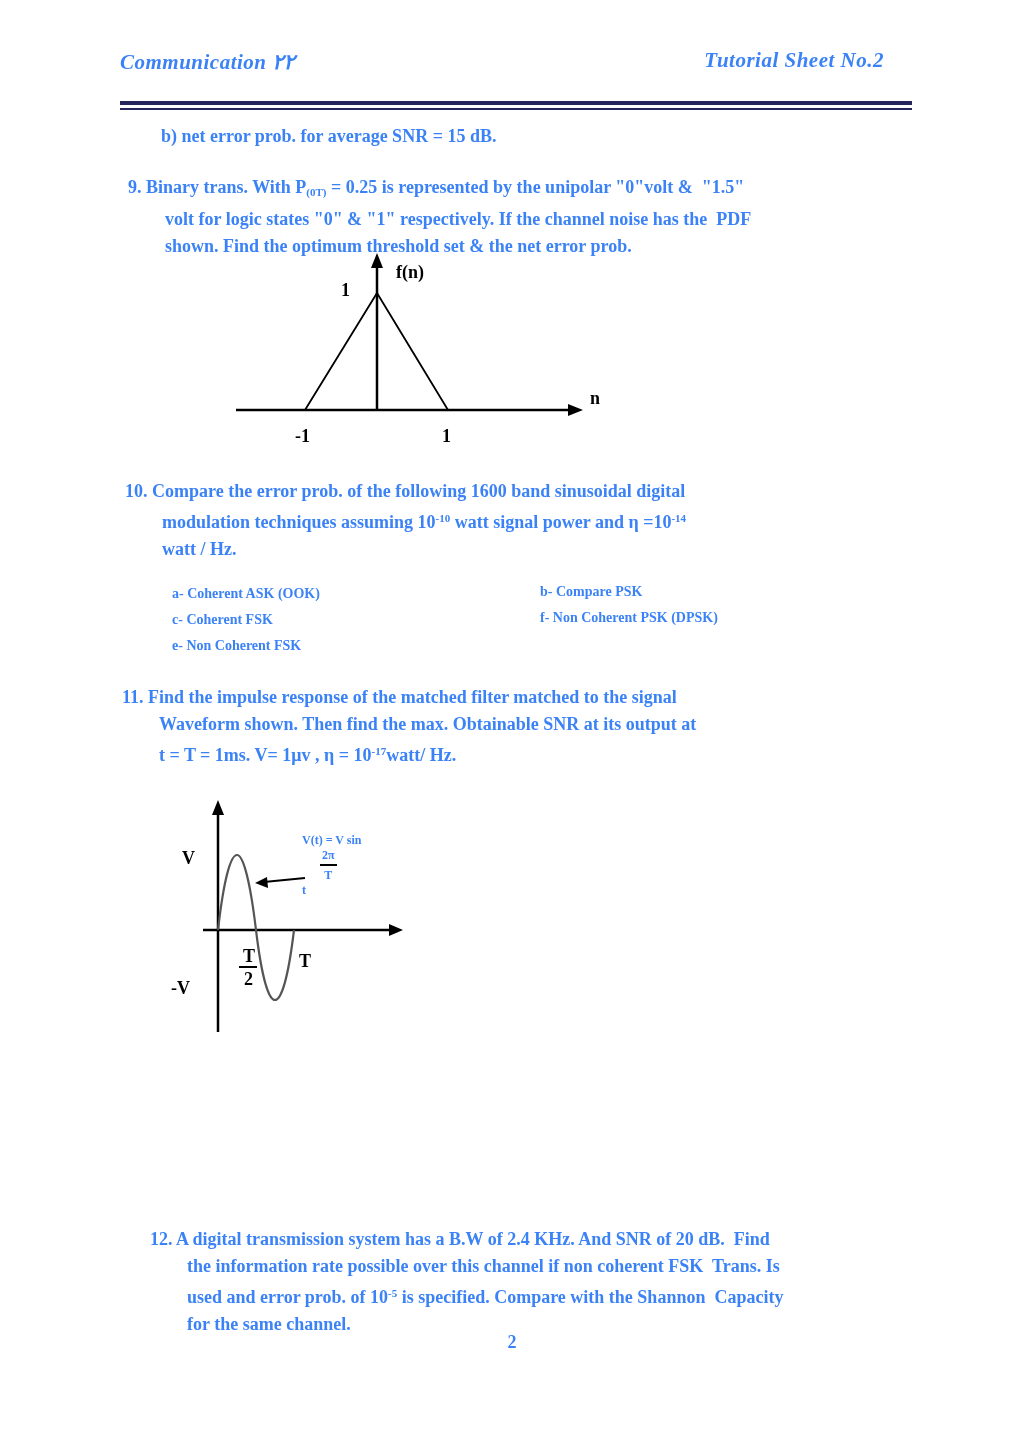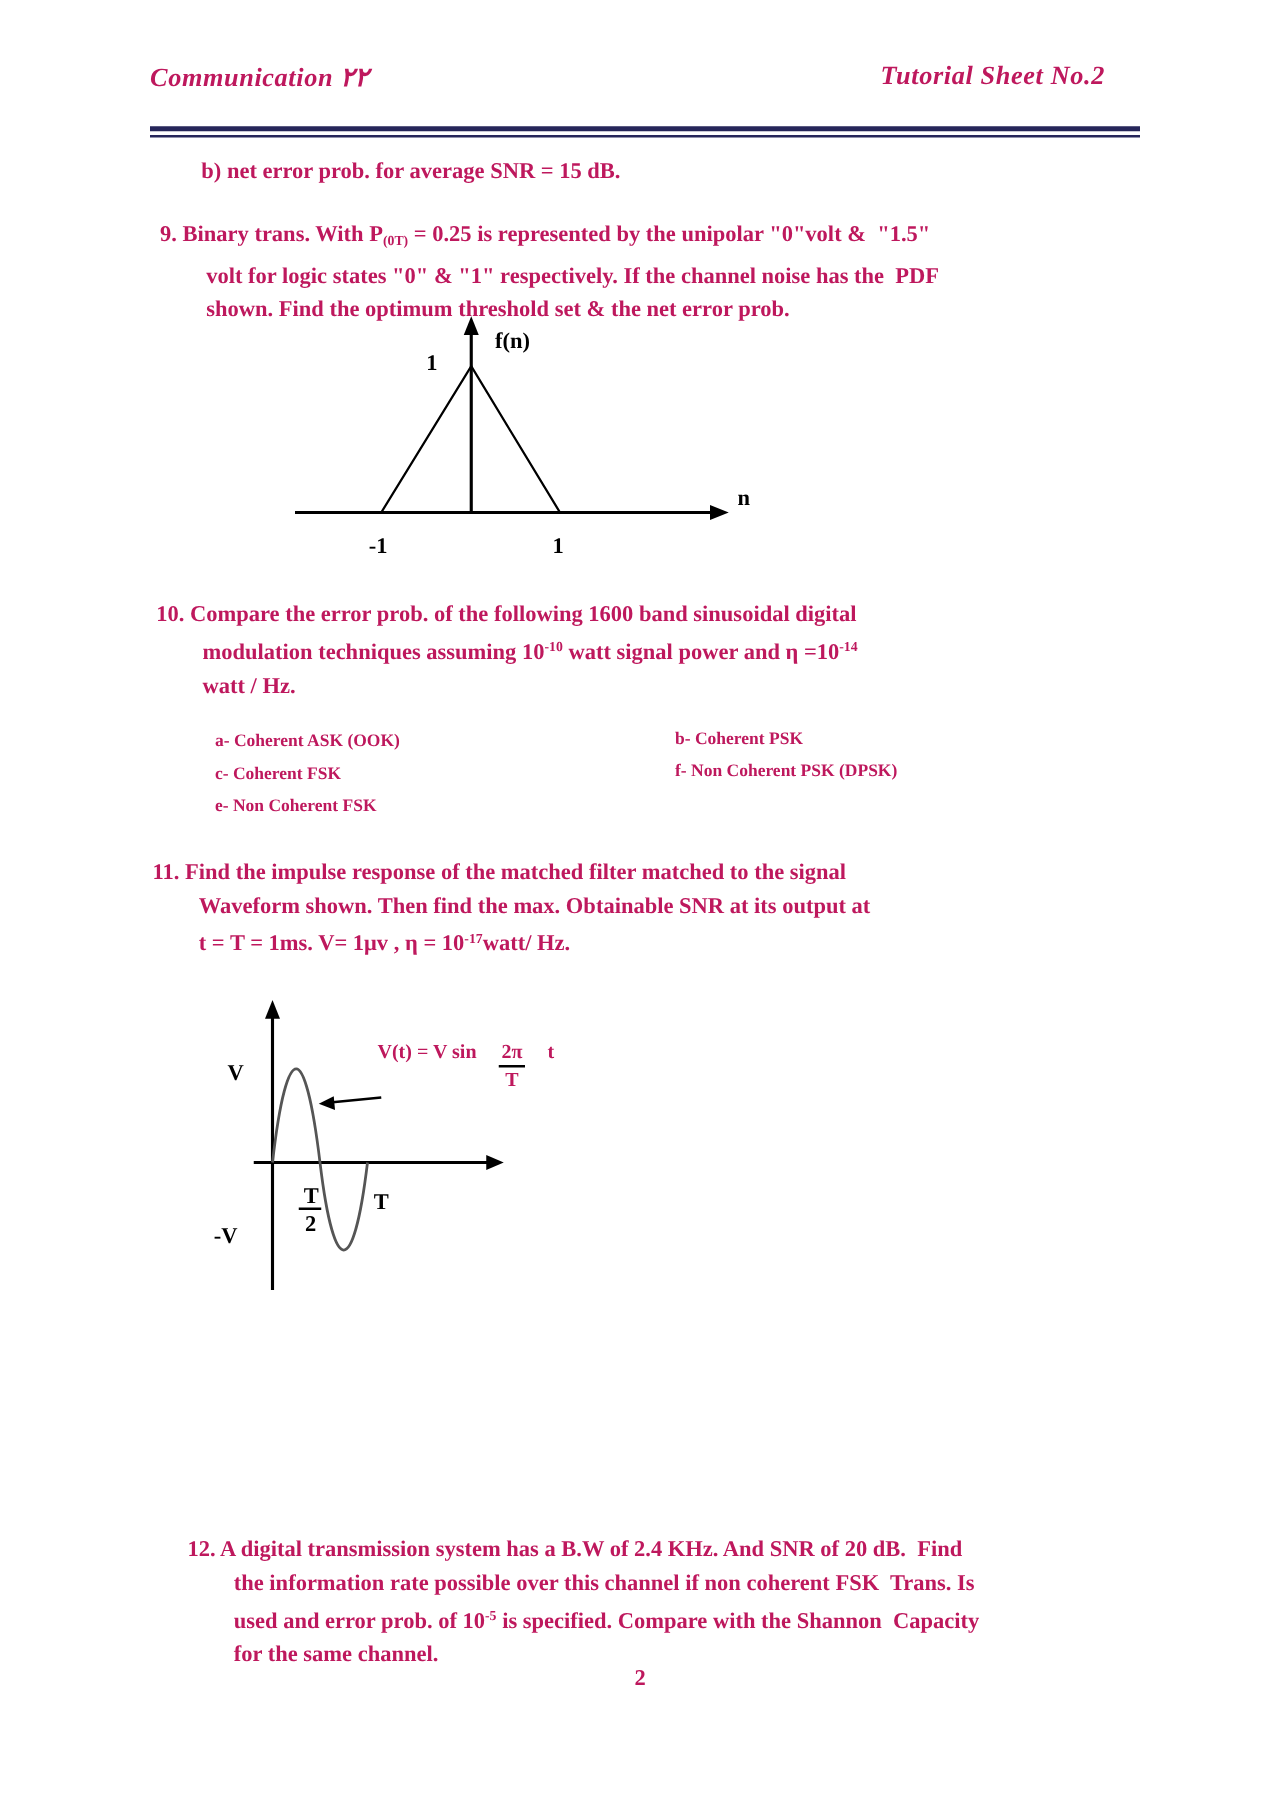--- a/index.html
+++ b/index.html
@@ -3,21 +3,21 @@
 <meta charset="utf-8">
 <style>
   html,body{margin:0;padding:0;background:#ffffff;}
   .page{
     position:relative;
     width:1024px;
     height:1449px;
     background:#ffffff;
     font-family:"Liberation Serif","DejaVu Serif",serif;
     font-weight:700;
-    color:#be185d;
+    color:#3b82f6;
     overflow:hidden;
   }
   .header-text{
     position:absolute;
     font-style:italic;
     font-size:21px;
     letter-spacing:0.5px;
   }
   .divider{
     position:absolute;
@@ -53,21 +53,22 @@
     font-weight:700;
     font-size:18px;
     fill:#000;
   }
   .formula{
     position:absolute;
     left:302px;
     top:833px;
     display:flex;
     align-items:flex-start;
-    font-size:16px;
+    font-size:12px;
+    flex-direction:column;
   }
   .formula .frac{
     display:inline-flex;
     flex-direction:column;
     align-items:center;
     margin:0 18px;
   }
   .formula .frac .num{
     border-bottom:2px solid #000;
     padding:0 2px 1px 2px;
@@ -123,21 +124,21 @@
     <div class="line indent1">watt / Hz.</div>
   </div>
 
   <div class="options">
     <div class="col-left">
       <div>a- Coherent ASK (OOK)</div>
       <div>c- Coherent FSK</div>
       <div>e- Non Coherent FSK</div>
     </div>
     <div class="col-right">
-      <div>b- Coherent PSK</div>
+      <div>b- Compare PSK</div>
       <div>f- Non Coherent PSK (DPSK)</div>
     </div>
   </div>
 
   <div class="para" style="left:122px;top:684px;width:810px;">
     <div class="line">11. Find the impulse response of the matched filter matched to the signal</div>
     <div class="line indent1">Waveform shown. Then find the max. Obtainable SNR at its output at</div>
     <div class="line indent1"><span>t = T = 1ms. V= 1μv , η = 10</span><sup class="small">-17</sup><span>watt/ Hz.</span></div>
   </div>
 

